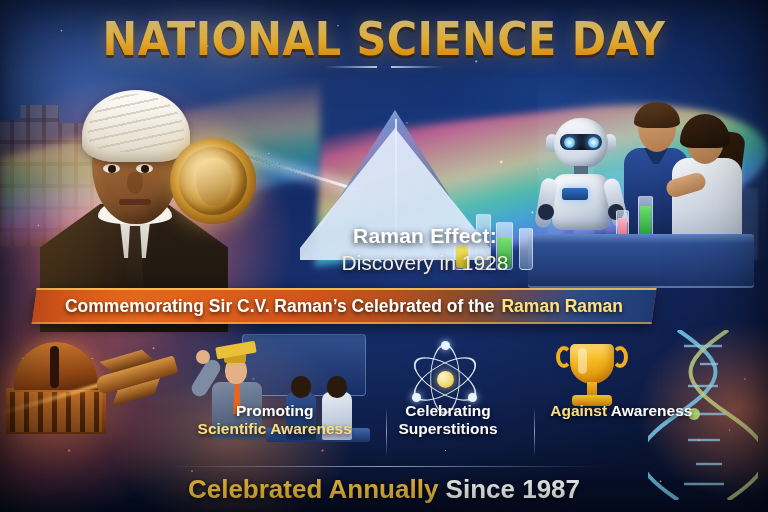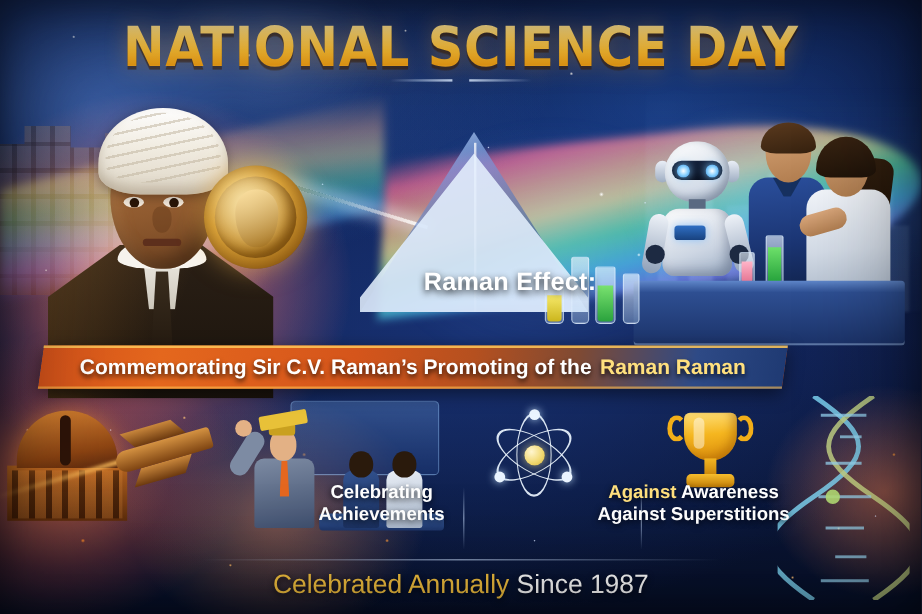--- a/index.html
+++ b/index.html
@@ -385,21 +385,21 @@
   .pillars{position:absolute;left:188px;top:402px;width:520px;height:62px;display:flex;}
   .pillar{flex:1;text-align:center;position:relative;padding:0 8px;}
   .pillar .ln{font-size:15.5px;font-weight:bold;line-height:1.18;text-shadow:0 2px 5px rgba(0,0,0,.8);}
   .pillar .w{color:#ffffff;} .pillar .g{color:#ffe07e;}
   .pdiv{position:absolute;top:4px;width:1px;height:52px;
     background:linear-gradient(180deg,rgba(190,215,255,0),rgba(200,222,255,.65),rgba(190,215,255,0));}
   .pdiv.d1{left:198px;} .pdiv.d2{left:346px;}
 
   .hr-bottom{position:absolute;left:168px;top:466px;width:432px;height:1px;
     background:linear-gradient(90deg,rgba(190,215,255,0),rgba(205,225,255,.7),rgba(190,215,255,0));}
-  .footer{position:absolute;left:0;right:0;top:474px;text-align:center;font-size:22px;font-weight:normal;white-space:nowrap;}
+  .footer{position:absolute;left:0;right:0;top:474px;text-align:center;font-size:26px;font-weight:bold;white-space:nowrap;}
   .footer .g{color:#f5c23f;text-shadow:0 2px 5px rgba(0,0,0,.8);}
   .footer .w{color:#ffffff;text-shadow:0 2px 5px rgba(0,0,0,.8);}
 
   .vignette{position:absolute;inset:0;pointer-events:none;
     box-shadow:inset 0 0 90px rgba(0,0,0,.55), inset 0 0 30px rgba(0,0,0,.35);}
 </style>
 </head>
 <body>
 
 <div id="poster">
@@ -563,43 +563,47 @@
 
   <div class="title">NATIONAL SCIENCE DAY</div>
 
   <div class="subdate-wrap">
     <div class="subline"></div>
     <div class="subline r"></div>
   </div>
 
   <div class="raman-label">
     <div class="rl1">Raman Effect:</div>
+    <div class="rl2">Discovery in 1928</div>
   </div>
 
   <div class="ribbon"></div>
   <div class="ribbon-text">
-    <span class="w">Commemorating Sir C.V. Raman’s Promoting of the</span>
+    <span class="w">Commemorating Sir C.V. Raman’s Celebrated of the</span>
     <span class="g">Raman Raman</span>
   </div>
 
   <div class="pillars">
     <div class="pdiv d1"></div>
     <div class="pdiv d2"></div>
 
+    <div class="pillar">
+      <div class="ln w">Promoting</div>
+      <div class="ln g">Scientific Awareness</div>
+    </div>
 
     <div class="pillar">
       <div class="ln w">Celebrating</div>
-      <div class="ln w">Achievements</div>
+      <div class="ln w">Superstitions</div>
     </div>
 
     <div class="pillar">
       <div class="ln">
         <span class="g">Against</span><span class="w"> </span><span class="w">Awareness</span>
       </div>
-      <div class="ln w">Against Superstitions</div>
     </div>
   </div>
 
   <div class="hr-bottom"></div>
   <div class="footer">
     <span class="g">Celebrated Annually</span>
     <span class="w"> </span><span class="w">Since 1987</span>
   </div>
 
   <div class="vignette"></div>

